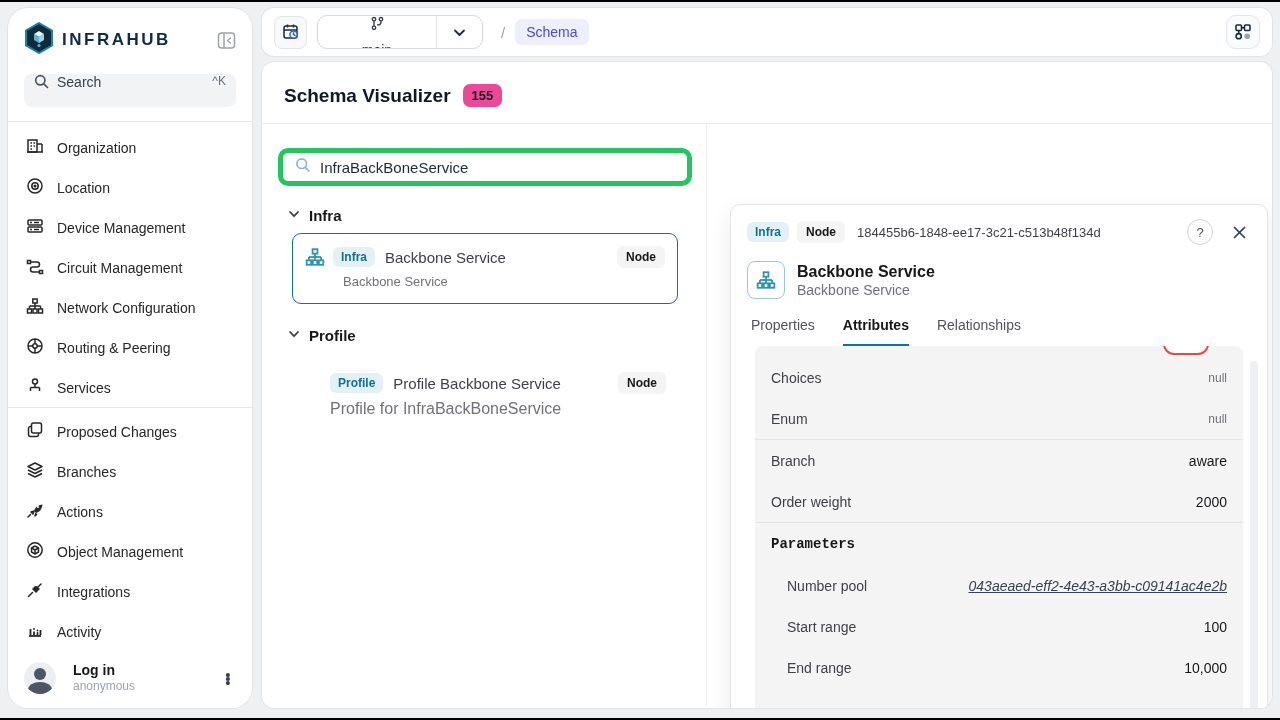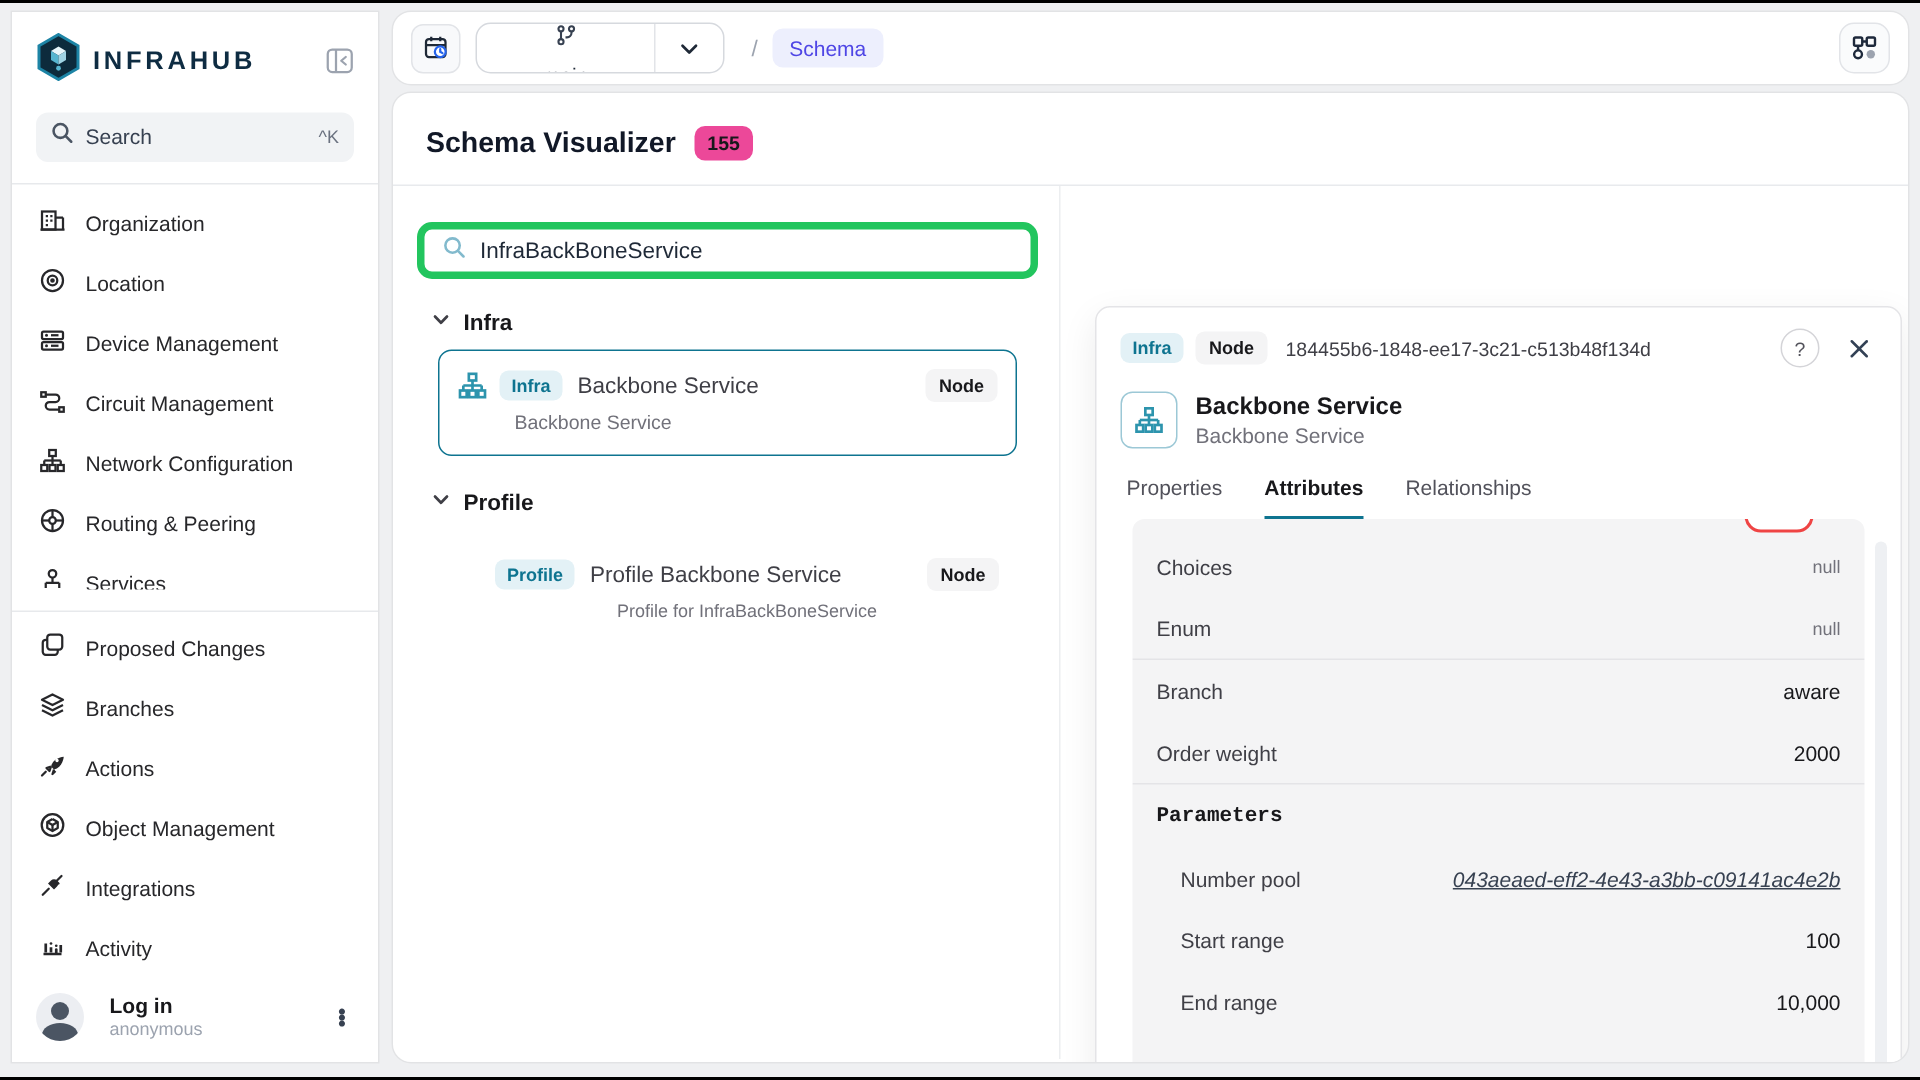--- a/index.html
+++ b/index.html
@@ -2,26 +2,26 @@
 <html><head>
 <meta charset="utf-8">
 <style>
   * { margin:0; padding:0; box-sizing:border-box; }
   html,body { width:1280px; height:720px; overflow:hidden; background:#000; }
   body { font-family:"Liberation Sans", sans-serif; color:#27272a; }
   .app { position:absolute; top:2px; left:0; width:1280px; height:716px; background:#eff0f2; }
 
   
   .sidebar { position:absolute; left:8px; top:6px; width:244px; height:700px; background:#fff;
-             border-radius:0; box-shadow:0 0 0 1px rgba(0,0,0,.05); display:flex; flex-direction:column; }
+             border-radius:20px; box-shadow:0 0 0 1px rgba(0,0,0,.05); display:flex; flex-direction:column; }
   .logo-row { display:flex; align-items:center; padding:14px 14px 0 16px; }
   .brand { font-size:17px; font-weight:700; letter-spacing:2.5px; color:#0e2c42; margin-left:8px; flex:1; }
   .collapse-btn { width:24px; height:24px; display:flex; align-items:center; justify-content:center; cursor:pointer; }
   .sb-search { margin:16px 16px 0; height:33px; background:#f1f3f5; border-radius:8px; display:flex;
-               align-items:center; padding:0 10px; gap:8px; cursor:pointer; }
+               align-items:flex-start; padding:0 10px; gap:8px; cursor:pointer; }
   .sb-search .ph { flex:1; font-size:14px; color:#374151; }
   .sb-search .kbd { font-size:12px; color:#6b7280; }
   .sb-div { border-top:1px solid #e7e9ec; margin:14px 0 0; }
   .nav1 { height:272px; overflow:hidden; padding:6px 8px 0; }
   .nav2 { padding:4px 8px 0; }
   .nav-item { display:flex; align-items:center; gap:13px; height:40px; padding:0 10px; border-radius:8px;
               font-size:14px; font-weight:500; color:#27272a; cursor:pointer; }
   .nav-item svg { flex:0 0 auto; }
   .user-row { margin-top:auto; display:flex; align-items:center; gap:17px; padding:10px 14px 14px 16px; }
   .avatar { width:32px; height:32px; border-radius:50%; background:#eceef2; overflow:hidden; position:relative; flex:0 0 auto; }
@@ -63,21 +63,21 @@
   .group-row { display:flex; align-items:center; gap:9px; margin:20px 0 0 10px; color:#18181b; cursor:pointer; }
   .group-label { font-size:15px; font-weight:700; }
   .sel-card { margin:9px 14px 0; border:1.5px solid #0e7490; border-radius:9px; padding:12px 12px 14px; background:#fff; cursor:pointer; }
   .res-row { display:flex; align-items:center; gap:6px; }
   .res-icon { width:20px; margin-right:2px; display:flex; }
   .ns-badge { background:#e3f1f6; color:#0e7490; font-size:12px; font-weight:700; padding:3px 8px; border-radius:6px; }
   .res-title { font-size:15px; color:#3f3f46; margin-left:4px; flex:1; }
   .kind-badge { background:#f4f4f5; color:#18181b; font-size:12px; font-weight:700; padding:4px 9px; border-radius:6px; }
   .res-sub { font-size:13px; color:#71717a; margin:6px 0 0 38px; }
   .plain-item { margin:16px 14px 0; padding:12px 12px; cursor:pointer; }
-  .plain-item .res-sub { margin-left:26px; font-size:12px;text-align:center; }
+  .plain-item .res-sub { margin-left:26px; font-size:16px; }
 
   
   .panel { position:absolute; left:468px; top:80px; width:538px; height:558px; background:#fff;
            border:1px solid #e4e4e7; border-radius:10px; box-shadow:0 8px 24px rgba(0,0,0,.08); padding:14px 16px; }
   .panel-head { display:flex; align-items:center; gap:8px; }
   .uuid { font-size:13px; color:#3f3f46; margin-left:4px; flex:1; }
   .help-btn { width:26px; height:26px; border:1px solid #d4d4d8; border-radius:50%; font-size:13px; color:#52525b;
               display:flex; align-items:center; justify-content:center; cursor:pointer; }
   .close-btn { width:24px; height:24px; display:flex; align-items:center; justify-content:center; margin-left:6px; cursor:pointer; }
   .panel-title-row { display:flex; gap:12px; margin-top:16px; align-items:center; }

